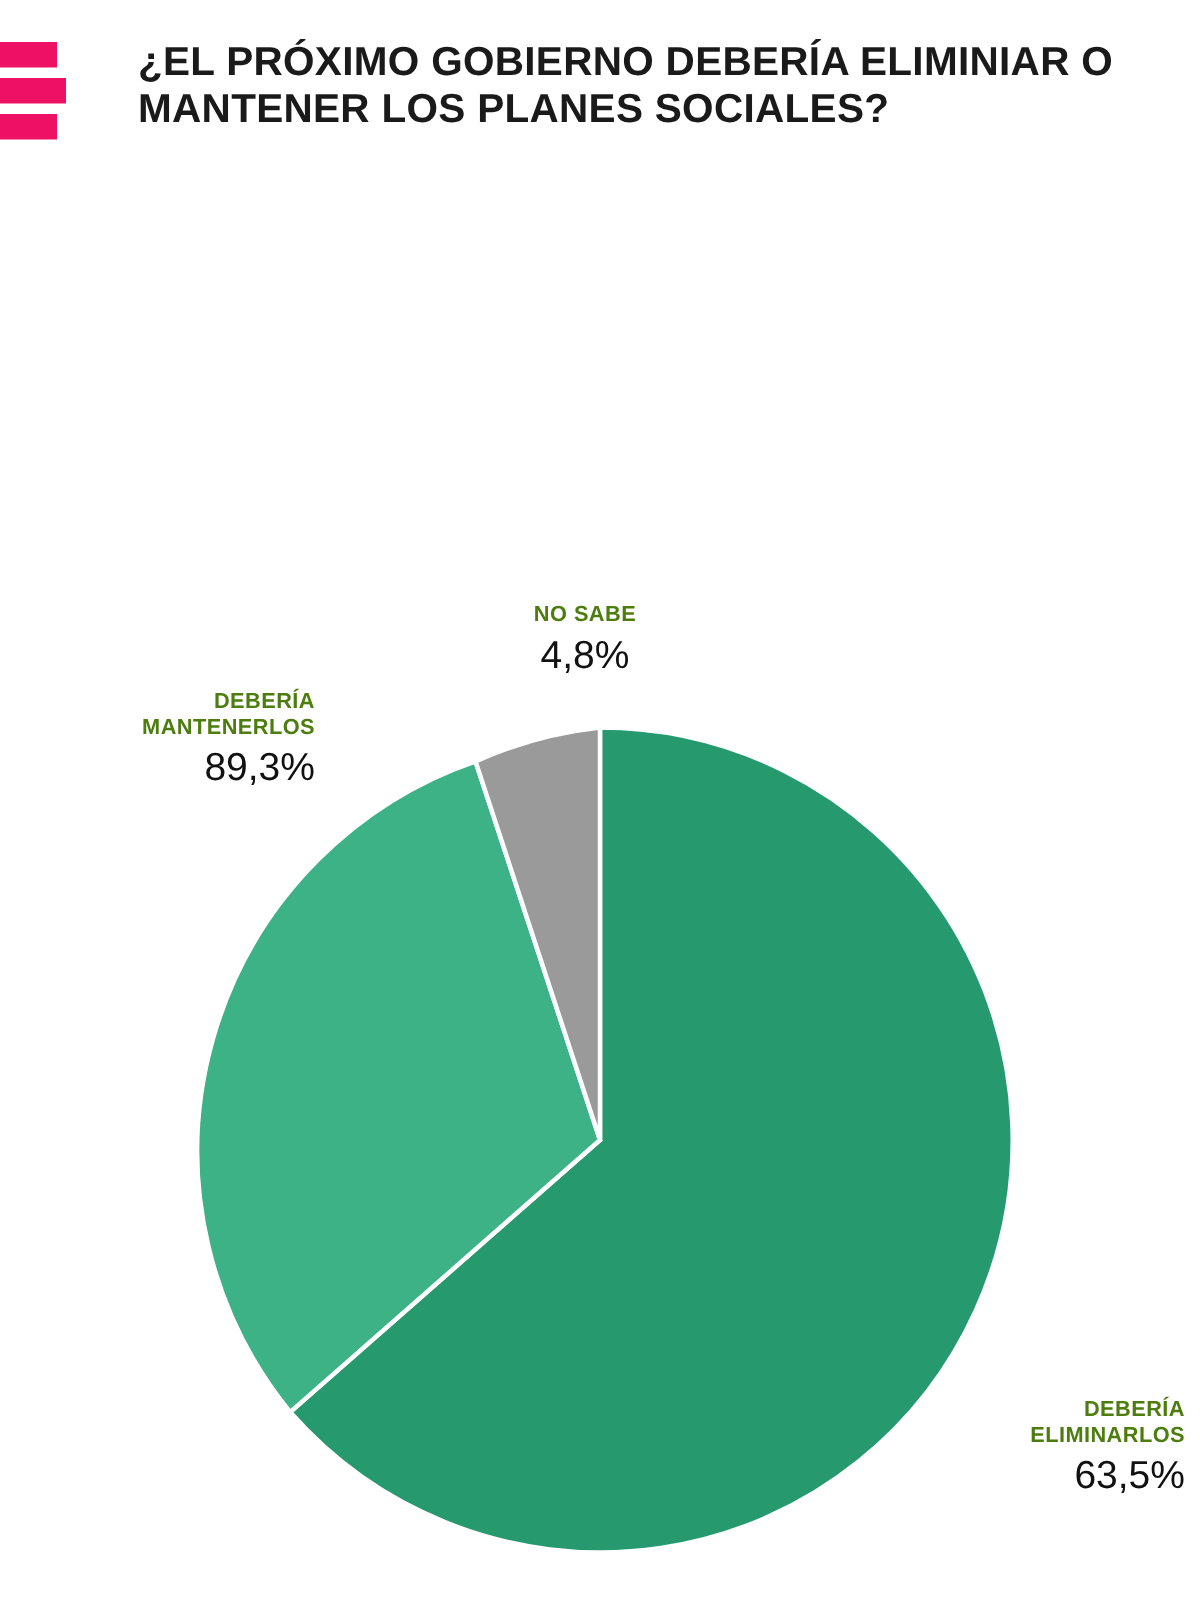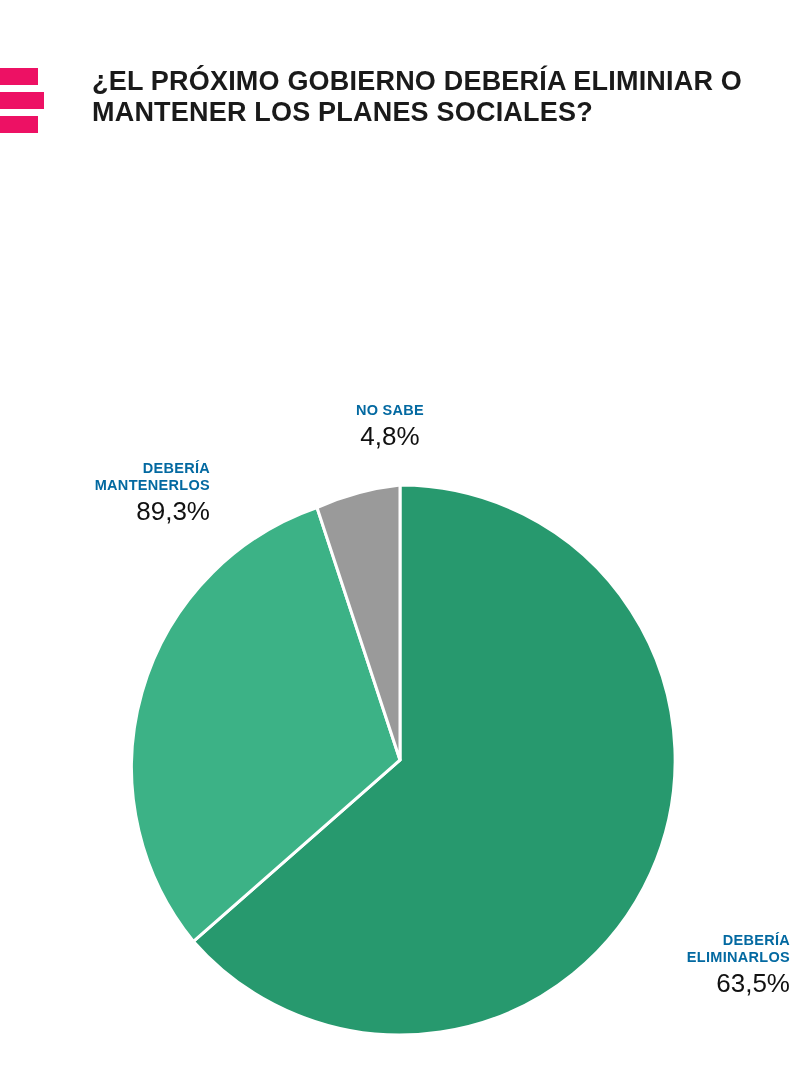--- a/index.html
+++ b/index.html
@@ -15,21 +15,20 @@
     overflow: hidden;
   }
 
   
   #header {
     position: absolute;
     top: 0;
     left: 0;
     width: 724px;
     height: 170px;
-    margin-top: 40px;
   }
   #logo-mark {
     position: absolute;
     left: 0px;
     top: 28px;
     width: 60px;
     height: 82px;
   }
   #logo-mark .bar {
     position: absolute;
@@ -75,21 +74,21 @@
   }
 
   .label-block {
     position: absolute;
     color: #1a1a1a;
   }
   .label-block .cat {
     font-size: 14.5px;
     font-weight: bold;
     line-height: 17px;
-    color: #0369a1;
+    color: #4d7c0f;
     letter-spacing: 0.3px;
     text-transform: uppercase;
   }
   .label-block .val {
     font-size: 26px;
     font-weight: normal;
     line-height: 30px;
     color: #111111;
     margin-top: 2px;
   }

